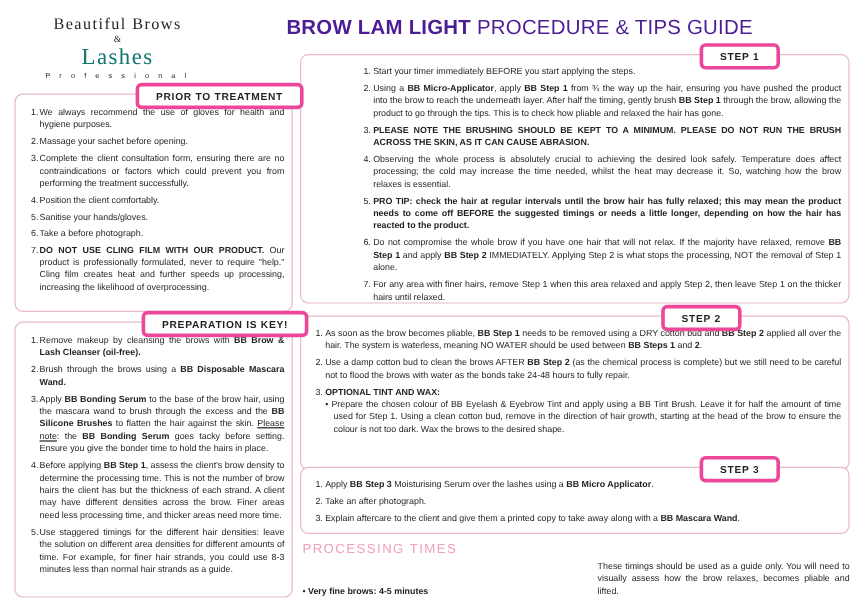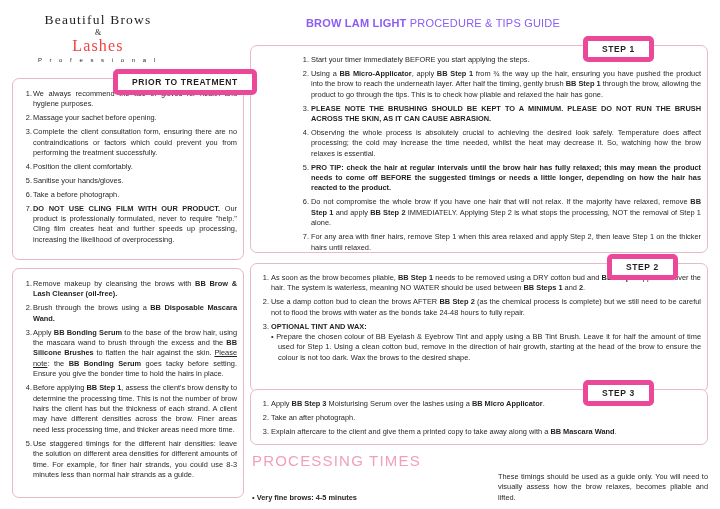--- a/index.html
+++ b/index.html
@@ -42,62 +42,62 @@
     white-space: nowrap;
   }
   .logo .logo-amp {
     font-family: "Liberation Serif", serif;
     font-size: 8px;
     line-height: 9px;
     color: #231f20;
   }
   .logo .logo-line2 {
     font-family: "Liberation Serif", serif;
-    font-size: 16px;
+    font-size: 19px;
     letter-spacing: 1.2px;
-    color: #ef4444;
+    color: #0f766e;
   }
   .logo .logo-line3 {
     font-family: "Liberation Sans", sans-serif;
     font-size: 6px;
     letter-spacing: 3px;
     color: #231f20;
     margin-top: 2px;
   }
   .title-wrap {
     flex: 1;
     text-align: center;
     padding-top: 5px;
     padding-right: 30px;
   }
   .title {
     font-family: "Liberation Sans", sans-serif;
-    font-size: 11px;
+    font-size: 17px;
     letter-spacing: 0.2px;
-    color: #8b5cf6;
+    color: #4c1d95;
     white-space: nowrap;
   }
   .title b {
     font-weight: bold;
   }
   .title .light {
     font-weight: normal;
   }
 
   
   .box {
     position: absolute;
     border: 1px solid #e8b9c8;
     border-radius: 7px;
     box-sizing: border-box;
     background: #ffffff;
   }
   .tab {
     position: absolute;
-    border: 5px solid #ec4899;
+    border: 3px solid #ec4899;
     border-radius: 5px;
     background: #ffffff;
     font-size: 8.5px;
     font-weight: bold;
     letter-spacing: 0.6px;
     color: #231f20;
     padding: 3px 14px 3px 14px;
     white-space: nowrap;
     z-index: 5;
   }
@@ -133,21 +133,21 @@
 
   .sub-bullet {
     display: block;
     padding-left: 7px;
     text-indent: -7px;
   }
 
   
   .proc-title {
     font-family: "Liberation Sans", sans-serif;
-    font-size: 15px;
+    font-size: 11px;
     letter-spacing: 1.2px;
     color: #f0a0b8;
     font-weight: normal;
   }
   .proc-cols {
     display: flex;
     gap: 14px;
     margin-top: 3px;
   }
   .proc-list {
@@ -192,20 +192,21 @@
       <li>We always recommend the use of gloves for health and hygiene purposes.</li>
       <li>Massage your sachet before opening.</li>
       <li>Complete the client consultation form, ensuring there are no contraindications or factors which could prevent you from performing the treatment successfully.</li>
       <li>Position the client comfortably.</li>
       <li>Sanitise your hands/gloves.</li>
       <li>Take a before photograph.</li>
       <li><b>DO NOT USE CLING FILM WITH OUR PRODUCT.</b> Our product is professionally formulated, never to require "help." Cling film creates heat and further speeds up processing, increasing the likelihood of overprocessing.</li>
     </ol>
   </div>
 
+  <div class="tab" style="left:118px; top:259px;"><span>PREPARATION IS KEY!</span></div>
   <div class="box" style="left:12px; top:268px; width:232px; height:230px; padding-top:10px;">
     <ol class="steps leftlist">
       <li>Remove makeup by cleansing the brows with <b>BB Brow &amp; Lash Cleanser (oil-free).</b></li>
       <li>Brush through the brows using a <b>BB Disposable Mascara Wand.</b></li>
       <li>Apply <b>BB Bonding Serum</b> to the base of the brow hair, using the mascara wand to brush through the excess and the <b>BB Silicone Brushes</b> to flatten the hair against the skin. <u>Please note</u>: the <b>BB Bonding Serum</b> goes tacky before setting. Ensure you give the bonder time to hold the hairs in place.</li>
       <li>Before applying <b>BB Step 1</b>, assess the client's brow density to determine the processing time. This is not the number of brow hairs the client has but the thickness of each strand. A client may have different densities across the brow. Finer areas need less processing time, and thicker areas need more time.</li>
       <li>Use staggered timings for the different hair densities: leave the solution on different area densities for different amounts of time. For example, for finer hair strands, you could use 8-3 minutes less than normal hair strands as a guide.</li>
     </ol>
   </div>
 
@@ -215,21 +216,21 @@
       <li>Start your timer immediately BEFORE you start applying the steps.</li>
       <li>Using a <b>BB Micro-Applicator</b>, apply <b>BB Step 1</b> from ¾ the way up the hair, ensuring you have pushed the product into the brow to reach the underneath layer. After half the timing, gently brush <b>BB Step 1</b> through the brow, allowing the product to go through the tips. This is to check how pliable and relaxed the hair has gone.</li>
       <li><b>PLEASE NOTE THE BRUSHING SHOULD BE KEPT TO A MINIMUM. PLEASE DO NOT RUN THE BRUSH ACROSS THE SKIN, AS IT CAN CAUSE ABRASION.</b></li>
       <li>Observing the whole process is absolutely crucial to achieving the desired look safely. Temperature does affect processing; the cold may increase the time needed, whilst the heat may decrease it. So, watching how the brow relaxes is essential.</li>
       <li><b>PRO TIP: check the hair at regular intervals until the brow hair has fully relaxed; this may mean the product needs to come off BEFORE the suggested timings or needs a little longer, depending on how the hair has reacted to the product.</b></li>
       <li>Do not compromise the whole brow if you have one hair that will not relax. If the majority have relaxed, remove <b>BB Step 1</b> and apply <b>BB Step 2</b> IMMEDIATELY. Applying Step 2 is what stops the processing, NOT the removal of Step 1 alone.</li>
       <li>For any area with finer hairs, remove Step 1 when this area relaxed and apply Step 2, then leave Step 1 on the thicker hairs until relaxed.</li>
     </ol>
   </div>
 
-  <div class="tab" style="left:607px; top:254px;"><span>STEP 2</span></div>
+  <div class="tab" style="left:551px; top:254px;"><span>STEP 2</span></div>
   <div class="box" style="left:250px; top:263px; width:458px; height:129px; padding-top:9px;">
     <ol class="steps">
       <li>As soon as the brow becomes pliable, <b>BB Step 1</b> needs to be removed using a DRY cotton bud and <b>BB Step 2</b> applied all over the hair. The system is waterless, meaning NO WATER should be used between <b>BB Steps 1</b> and <b>2</b>.</li>
       <li>Use a damp cotton bud to clean the brows AFTER <b>BB Step 2</b> (as the chemical process is complete) but we still need to be careful not to flood the brows with water as the bonds take 24-48 hours to fully repair.</li>
       <li><b>OPTIONAL TINT AND WAX:</b>
         <span class="sub-bullet">• Prepare the chosen colour of BB Eyelash &amp; Eyebrow Tint and apply using a BB Tint Brush. Leave it for half the amount of time used for Step 1. Using a clean cotton bud, remove in the direction of hair growth, starting at the head of the brow to ensure the colour is not too dark. Wax the brows to the desired shape.</span>
       </li>
     </ol>
   </div>
 

